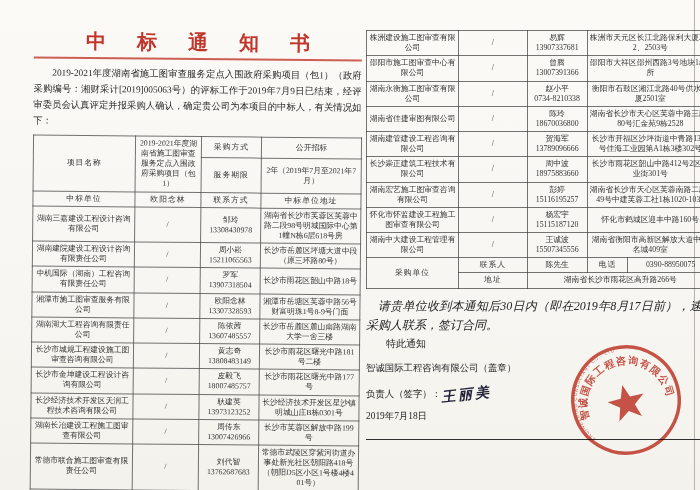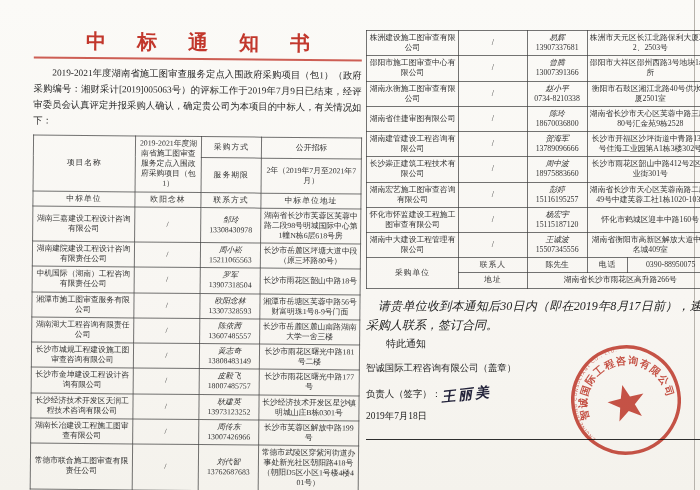--- a/index.html
+++ b/index.html
@@ -28,21 +28,21 @@
   }
 
   table.tbl{border-collapse:collapse;width:100%;table-layout:fixed;}
   table.tbl td{
     border:1px solid rgba(62,62,62,.72);
     font-size:7.8px;line-height:1.3;color:#333;
     text-align:center;vertical-align:middle;padding:2px 2px;
     word-break:break-all;
   }
   table.tbl td.lbl{letter-spacing:1px;}
-  .contact-name{display:block;font-style:italic;}
+  .contact-name{display:block;}
   .contact-phone{display:block;}
   .tbl-right{margin-top:30px;}
 
   .notice{margin:8px 0 0;font-size:12px;line-height:1.62;text-align:justify;text-indent:1em;color:#222;font-style:italic;}
   .hereby{margin:2px 0 0;font-size:10px;text-indent:2em;color:#222;}
 
   .sigblock{margin-top:8px;text-align:left;font-size:9.4px;line-height:2.05;color:#222;position:relative;z-index:1;}
   .sig-line-agency{padding-right:8px;}
   .sig-line-sign{padding-right:34px;}
   .sig-line-date{padding-right:24px;}

